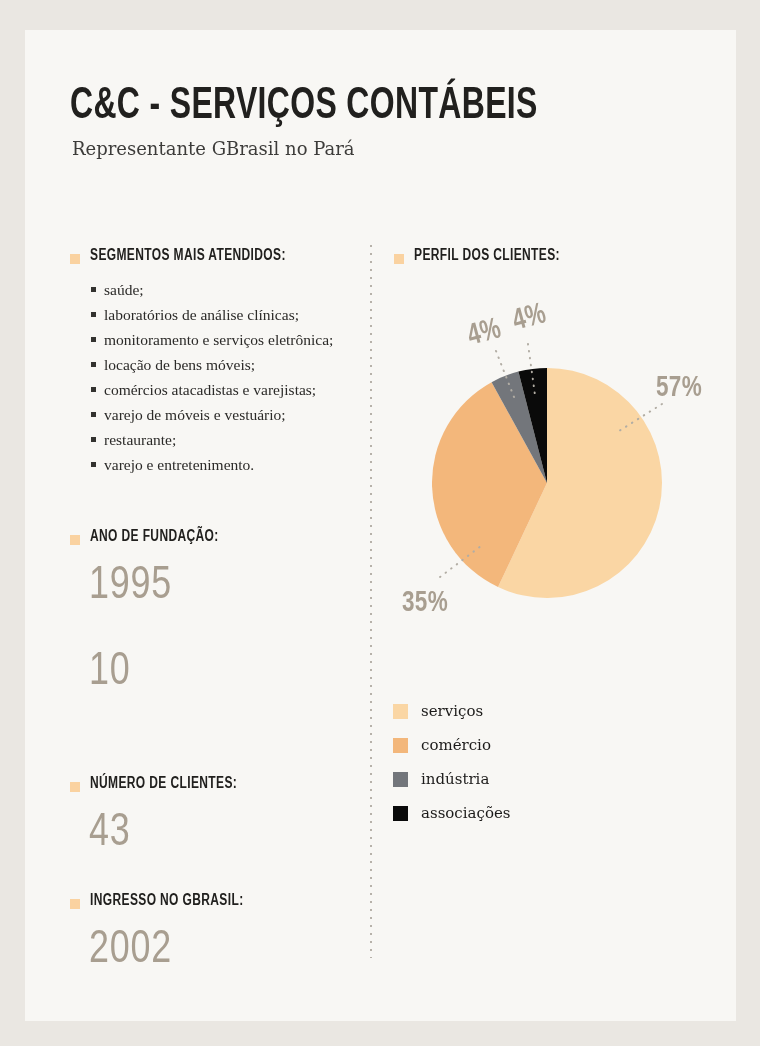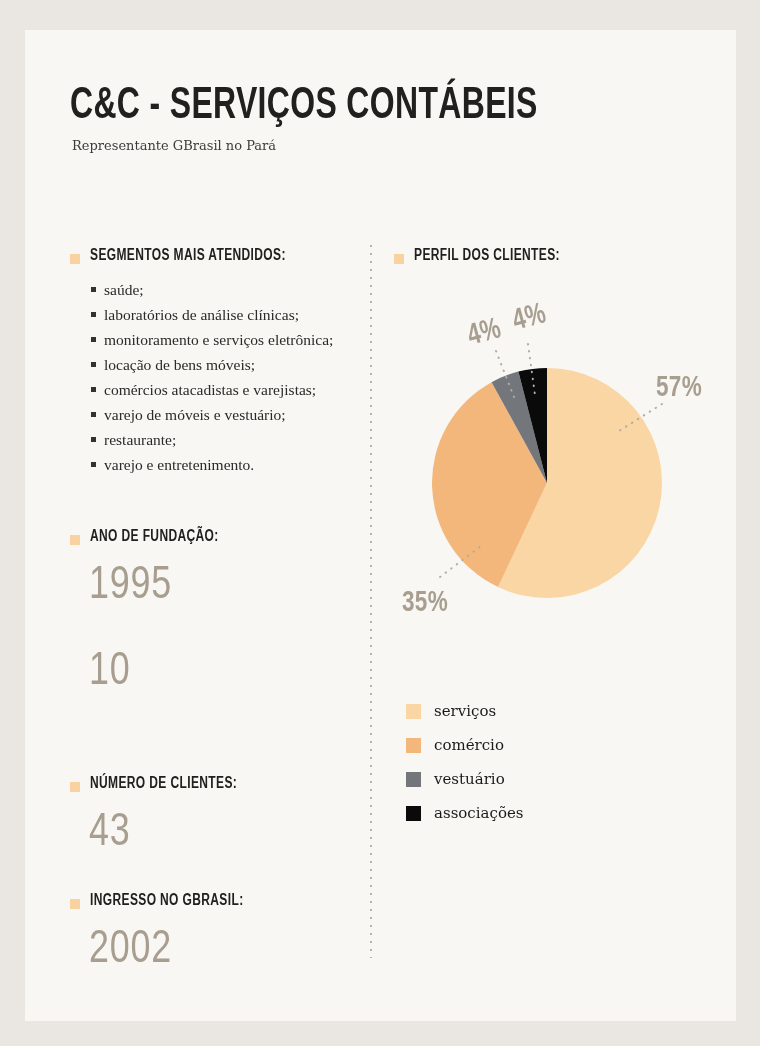--- a/index.html
+++ b/index.html
@@ -9,21 +9,21 @@
   .sheet { position:absolute; left:25px; top:30px; width:711px; height:991px;
            background:#f8f7f4; }
 
   
   .cond { font-family:"Liberation Sans", sans-serif; font-weight:700;
           color:#21201e; letter-spacing:0.5px; }
   .serif { font-family:"DejaVu Serif","Liberation Serif", serif; color:#2b2a28; }
 
   .title { position:absolute; left:70px; top:80px; font-size:45px; line-height:1;
            transform:scaleX(0.71); transform-origin:left top; white-space:nowrap; }
-  .subtitle { position:absolute; left:72px; top:138px; font-size:13px; color:#3d3c3a; }
+  .subtitle { position:absolute; left:72px; top:138px; font-size:18px; color:#3d3c3a; }
 
   .v-divider { position:absolute; left:370px; top:245px; width:2px; height:713px;
     background-image:repeating-linear-gradient(to bottom,#b7b2aa 0px,#b7b2aa 2px,transparent 2px,transparent 8px); }
 
   .section { position:absolute; left:70px; width:290px; }
   .sec-head { display:flex; align-items:center; }
   .bullet-peach { width:10px; height:10px; background:#fad2a0; flex:0 0 10px;
                   margin-top:7px; margin-right:10px; }
   .sec-title { display:inline-block; font-size:16px; line-height:24px;
                transform:scaleX(0.75); transform-origin:left top; white-space:nowrap; }
@@ -38,21 +38,21 @@
                 color:#a89e90; letter-spacing:1px;
                 transform:scaleX(0.78); transform-origin:left top; }
 
   
   .perfil-head { position:absolute; left:394px; top:243px; }
   .pie-svg { position:absolute; left:432px; top:368px; width:230px; height:230px; }
   .leader-svg { position:absolute; left:390px; top:280px; width:330px; height:340px;
                 pointer-events:none; }
   .pct-label { position:absolute; font-size:30px; font-weight:700; color:#a89e90;
                letter-spacing:0.5px; white-space:nowrap; }
-  .legend { position:absolute; left:406px; top:704px; }
+  .legend { position:absolute; left:393px; top:704px; }
   .legend-row { display:flex; align-items:center; height:15px; margin-top:19px; }
   .legend-row:first-child { margin-top:0; }
   .swatch { width:15px; height:15px; margin-right:13px; flex:0 0 15px; }
   .legend-label { font-size:15px; color:#1c1b1a; line-height:15px; }
 </style>
 </head>
 <body>
 
 <div class="sheet"></div>
 
@@ -160,19 +160,19 @@
   <div class="legend-row">
     <span class="swatch" style="background: rgb(250, 214, 164);"></span>
     <span class="legend-label serif">serviços</span>
   </div>
   <div class="legend-row">
     <span class="swatch" style="background: rgb(243, 183, 123);"></span>
     <span class="legend-label serif">comércio</span>
   </div>
   <div class="legend-row">
     <span class="swatch" style="background: rgb(115, 118, 123);"></span>
-    <span class="legend-label serif">vestuário</span>
+    <span class="legend-label serif">indústria</span>
   </div>
   <div class="legend-row">
     <span class="swatch" style="background: rgb(10, 10, 10);"></span>
     <span class="legend-label serif">associações</span>
   </div>
 </div>
 
 </body></html>

